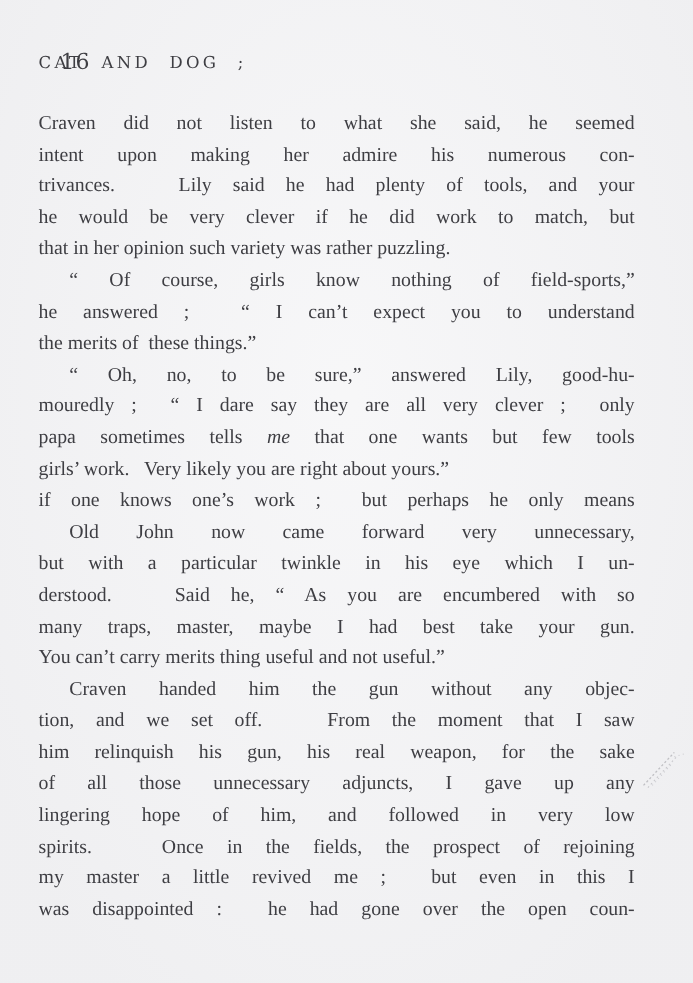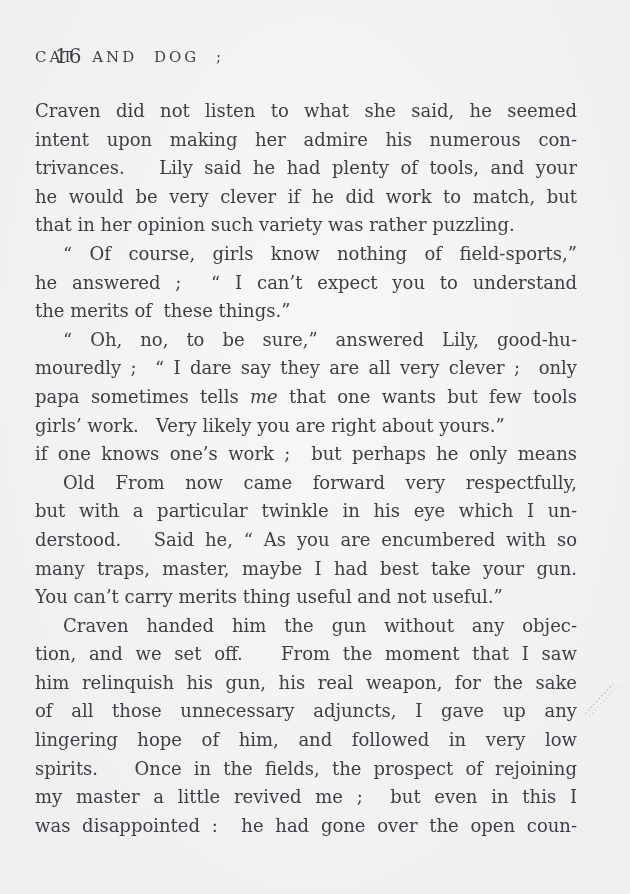--- a/index.html
+++ b/index.html
@@ -52,20 +52,21 @@
     width: 542px;
   }
   .line {
     height: 28.6px;
     line-height: 28.6px;
     font-size: 18px;
     white-space: pre-wrap;
     text-align: justify;
     text-align-last: justify;
     overflow: hidden;
+    font-family: Liberation Serif, serif;
   }
   .line.no-just {
     text-align-last: left;
   }
   .line.indent {
     padding-left: 28px;
   }
   .it {
     font-style: italic;
   }
@@ -95,21 +96,21 @@
       <div class="line"><span>he would be very clever if he did work to match, but</span></div>
       <div class="line no-just"><span>that in her opinion such variety was rather puzzling.</span></div>
       <div class="line indent"><span>“ Of course, girls know nothing of field-sports,”</span></div>
       <div class="line"><span>he answered ;  “ I can’t expect you to understand</span></div>
       <div class="line no-just"><span>the merits of  these things.”</span></div>
       <div class="line indent"><span>“ Oh, no, to be sure,” answered Lily, good-hu-</span></div>
       <div class="line"><span>mouredly ;  “ I dare say they are all very clever ;  only</span></div>
       <div class="line"><span>papa sometimes tells </span><span class="it">me</span><span> that one wants but few tools</span></div>
       <div class="line no-just"><span>girls’ work.   Very likely you are right about yours.”</span></div>
       <div class="line"><span>if one knows one’s work ;  but perhaps he only means</span></div>
-      <div class="line indent"><span>Old From now came forward very respectfully,</span></div>
+      <div class="line indent"><span>Old John now came forward very unnecessary,</span></div>
       <div class="line"><span>but with a particular twinkle in his eye which I un-</span></div>
       <div class="line"><span>derstood.   Said he, “ As you are encumbered with so</span></div>
       <div class="line"><span>many traps, master, maybe I had best take your gun.</span></div>
       <div class="line no-just"><span>You can’t carry merits thing useful and not useful.”</span></div>
       <div class="line indent"><span>Craven handed him the gun without any objec-</span></div>
       <div class="line"><span>tion, and we set off.   From the moment that I saw</span></div>
       <div class="line"><span>him relinquish his gun, his real weapon, for the sake</span></div>
       <div class="line"><span>of all those unnecessary adjuncts, I gave up any</span></div>
       <div class="line"><span>lingering hope of him, and followed in very low</span></div>
       <div class="line"><span>spirits.   Once in the fields, the prospect of rejoining</span></div>

